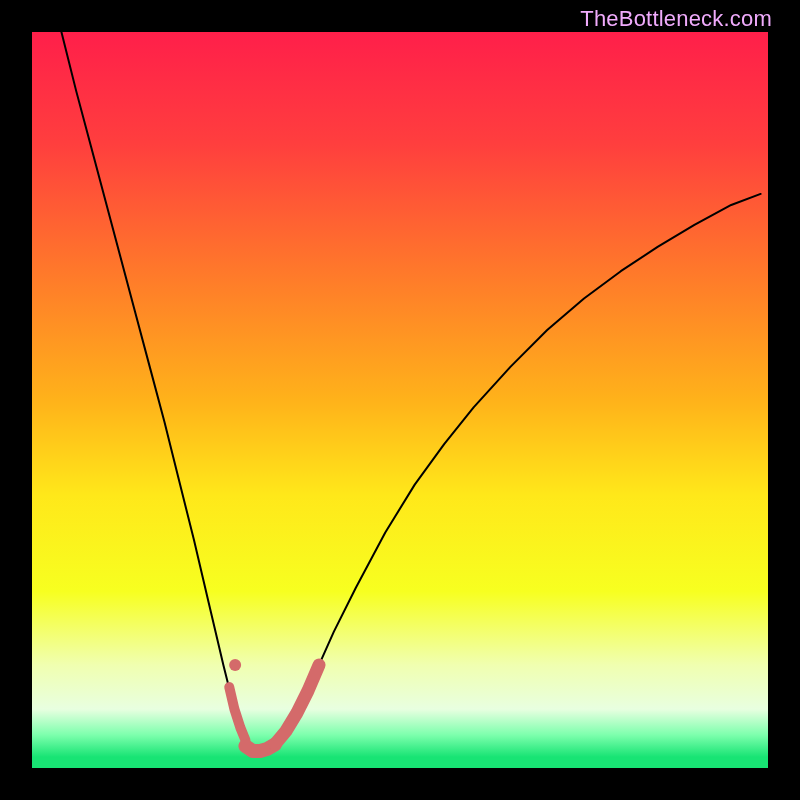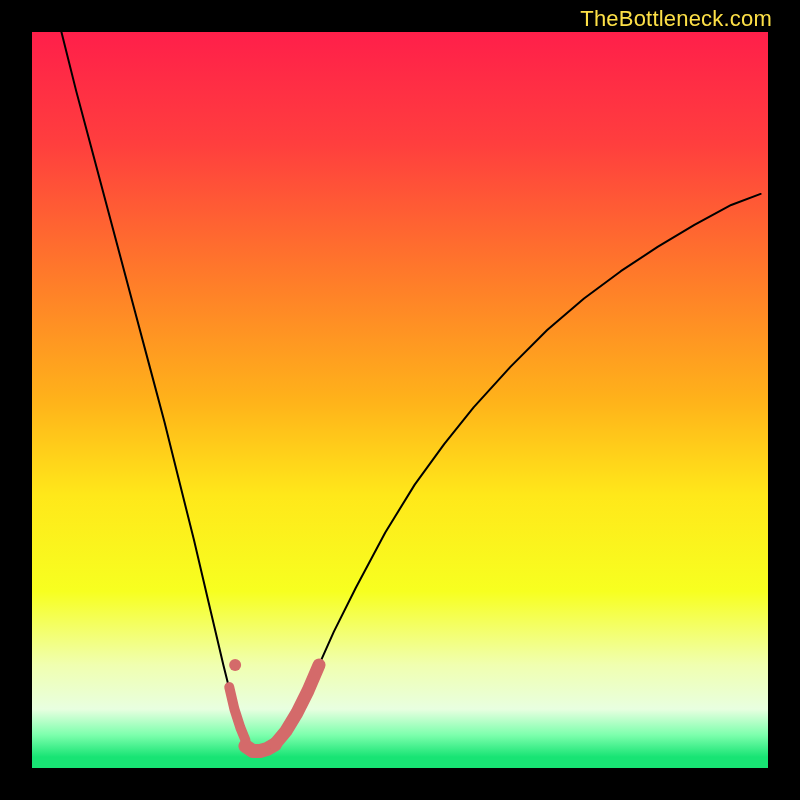--- a/index.html
+++ b/index.html
@@ -24,21 +24,21 @@
     top: 32px;
     left: 32px;
     width: 736px;
     height: 736px;
     overflow: hidden;
   }
   .watermark {
     position: absolute;
     top: 6px;
     right: 28px;
-    color: #fde047;
+    color: #f0abfc;
     font-size: 22px;
     font-weight: 500;
     letter-spacing: 0.2px;
     user-select: none;
   }
   svg {
     display: block;
   }
 </style>
 </head>

